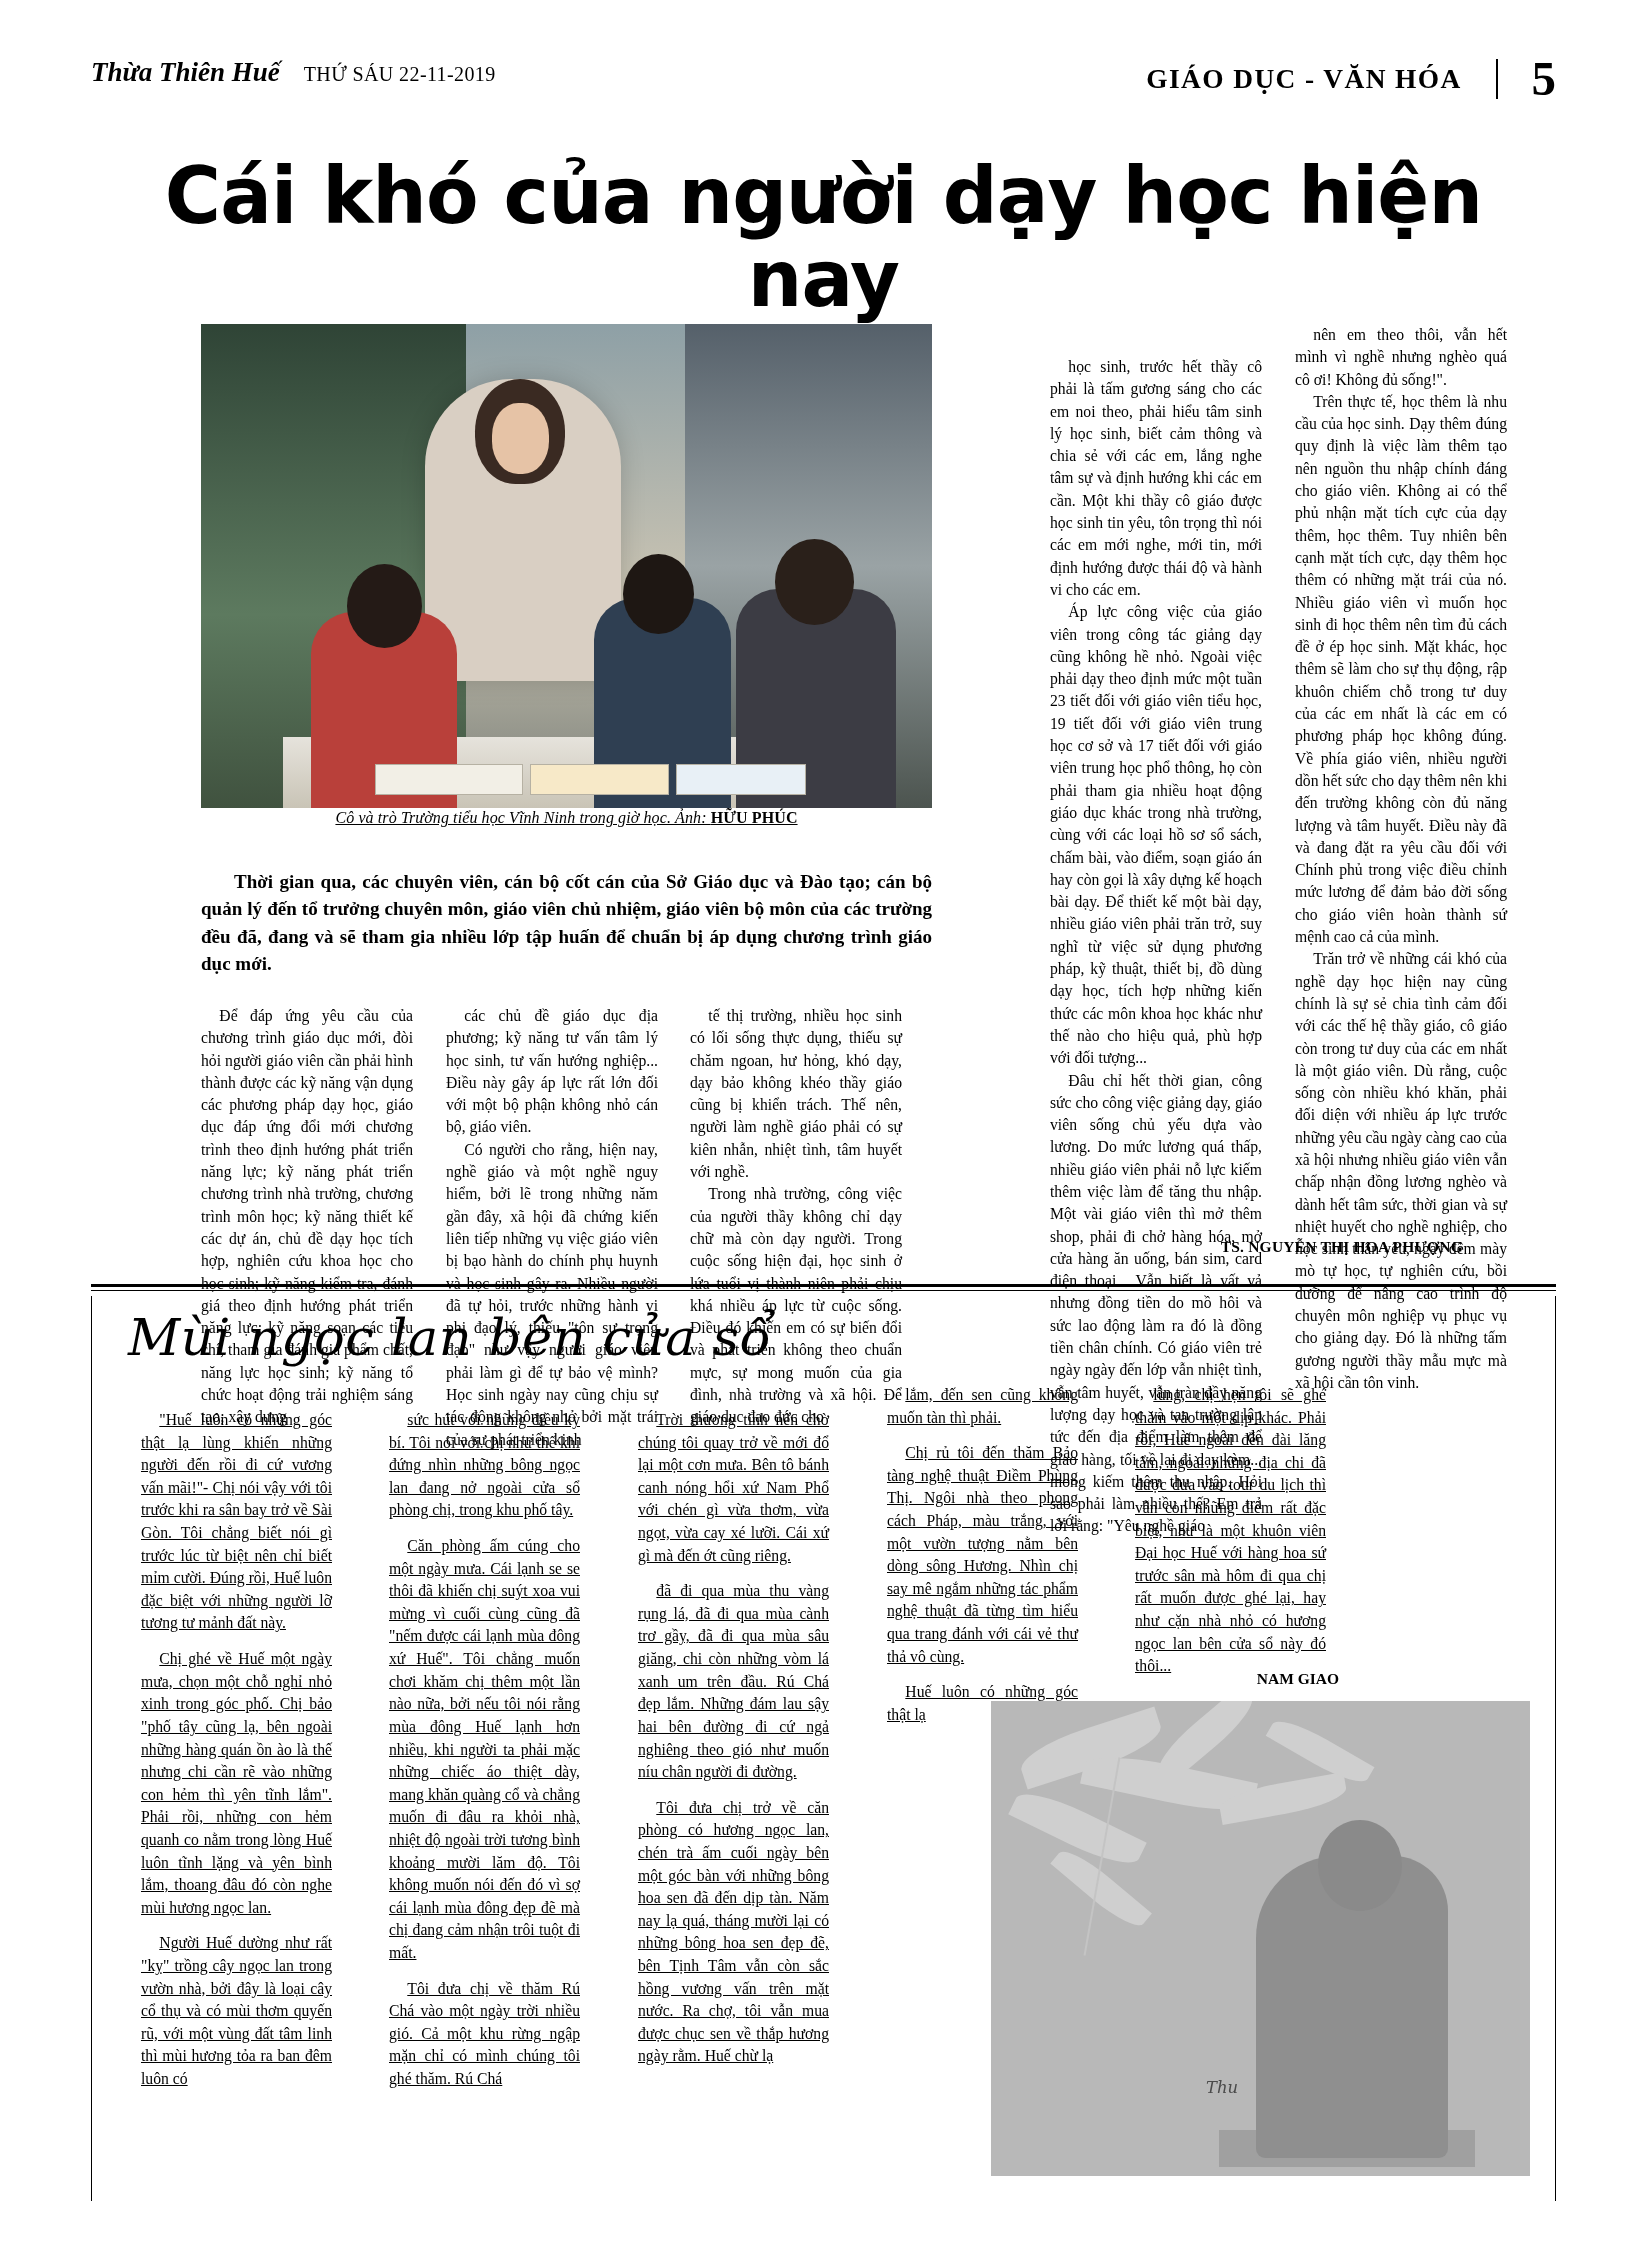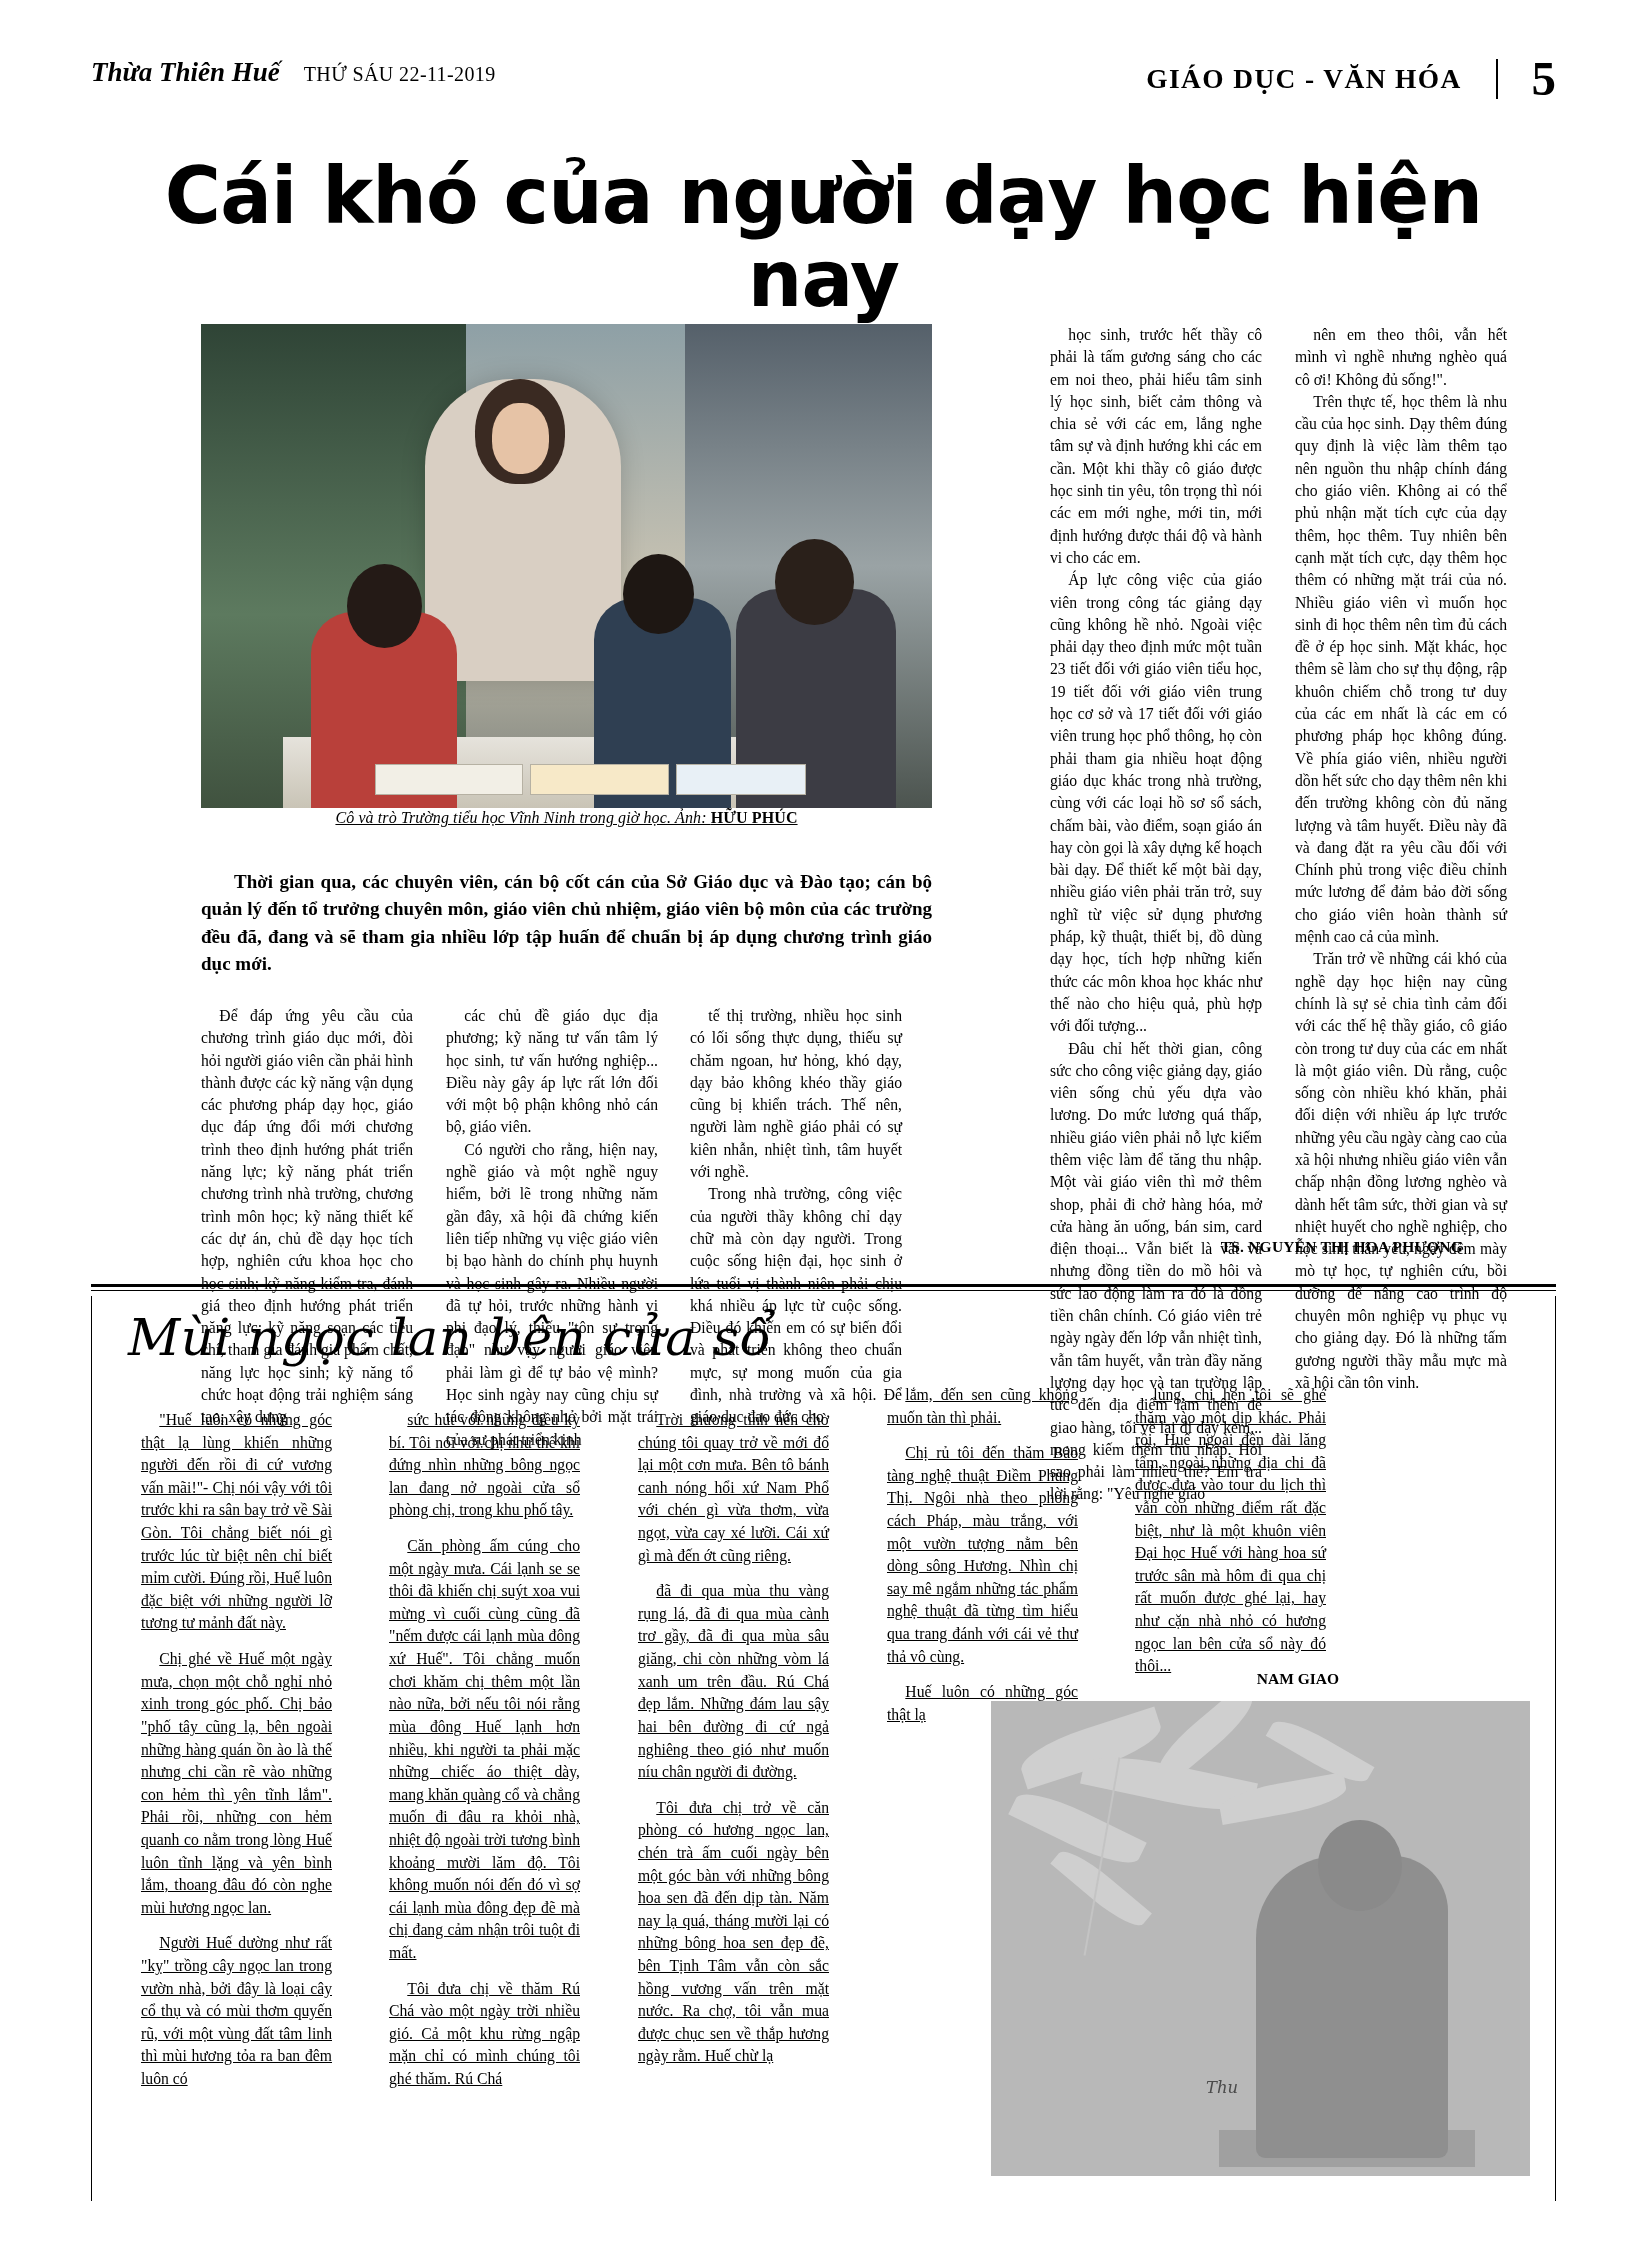--- a/index.html
+++ b/index.html
@@ -111,21 +111,21 @@
   .top-col {
     position:absolute;
     top:0;
     width:212px;
     font-size:15.7px;
     line-height:1.42;
     text-align:justify;
     hyphens:auto;
   }
   .top-col p { margin:0 0 0 0; text-indent:18.3px; }
-  .col-r1 { left:959px; }
+  .col-r1 { left:959px;margin-top:32px; }
   .col-r2 { left:1204px; }
   .byline {
     position:absolute; left:1204px; top:1238px; width:259px;
     text-align:right; font-weight:bold; font-size:15.5px; letter-spacing:0.2px;
   }
 
   
   .bot-col {
     position:absolute;
     width:212px;

